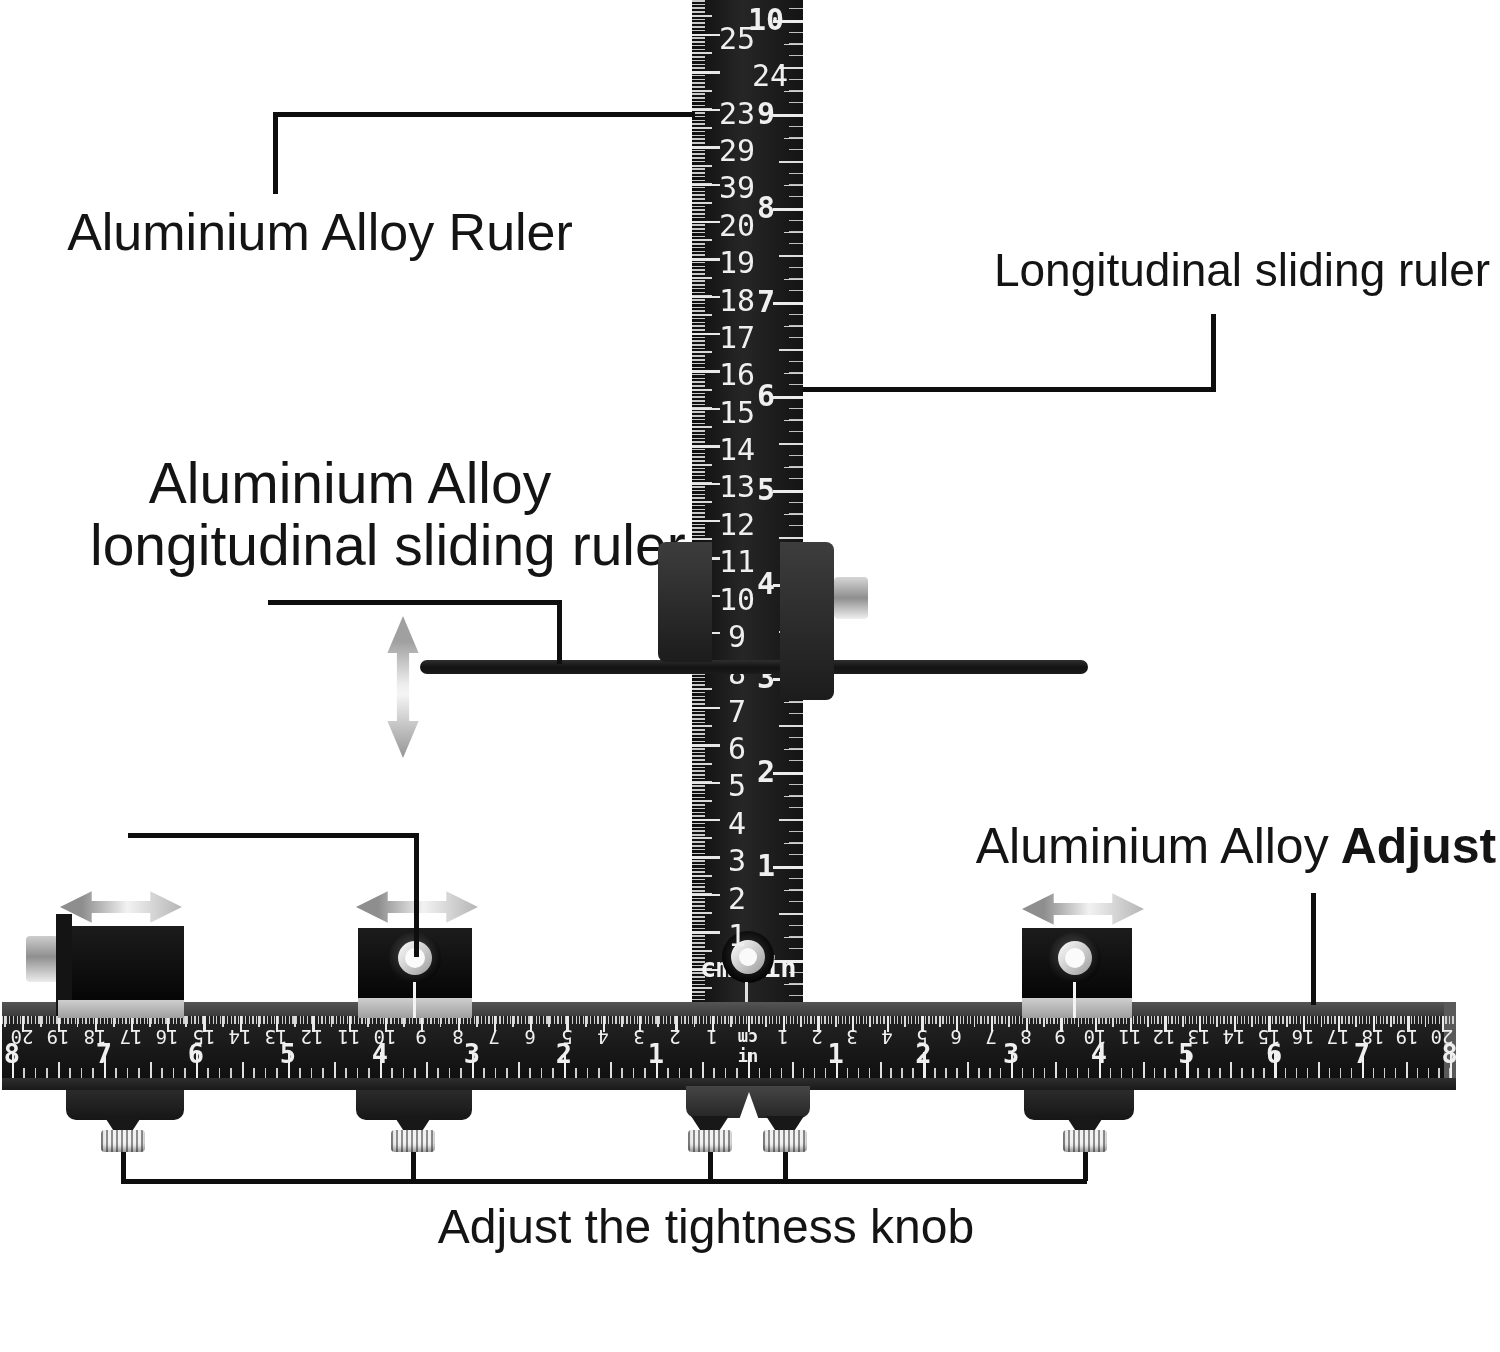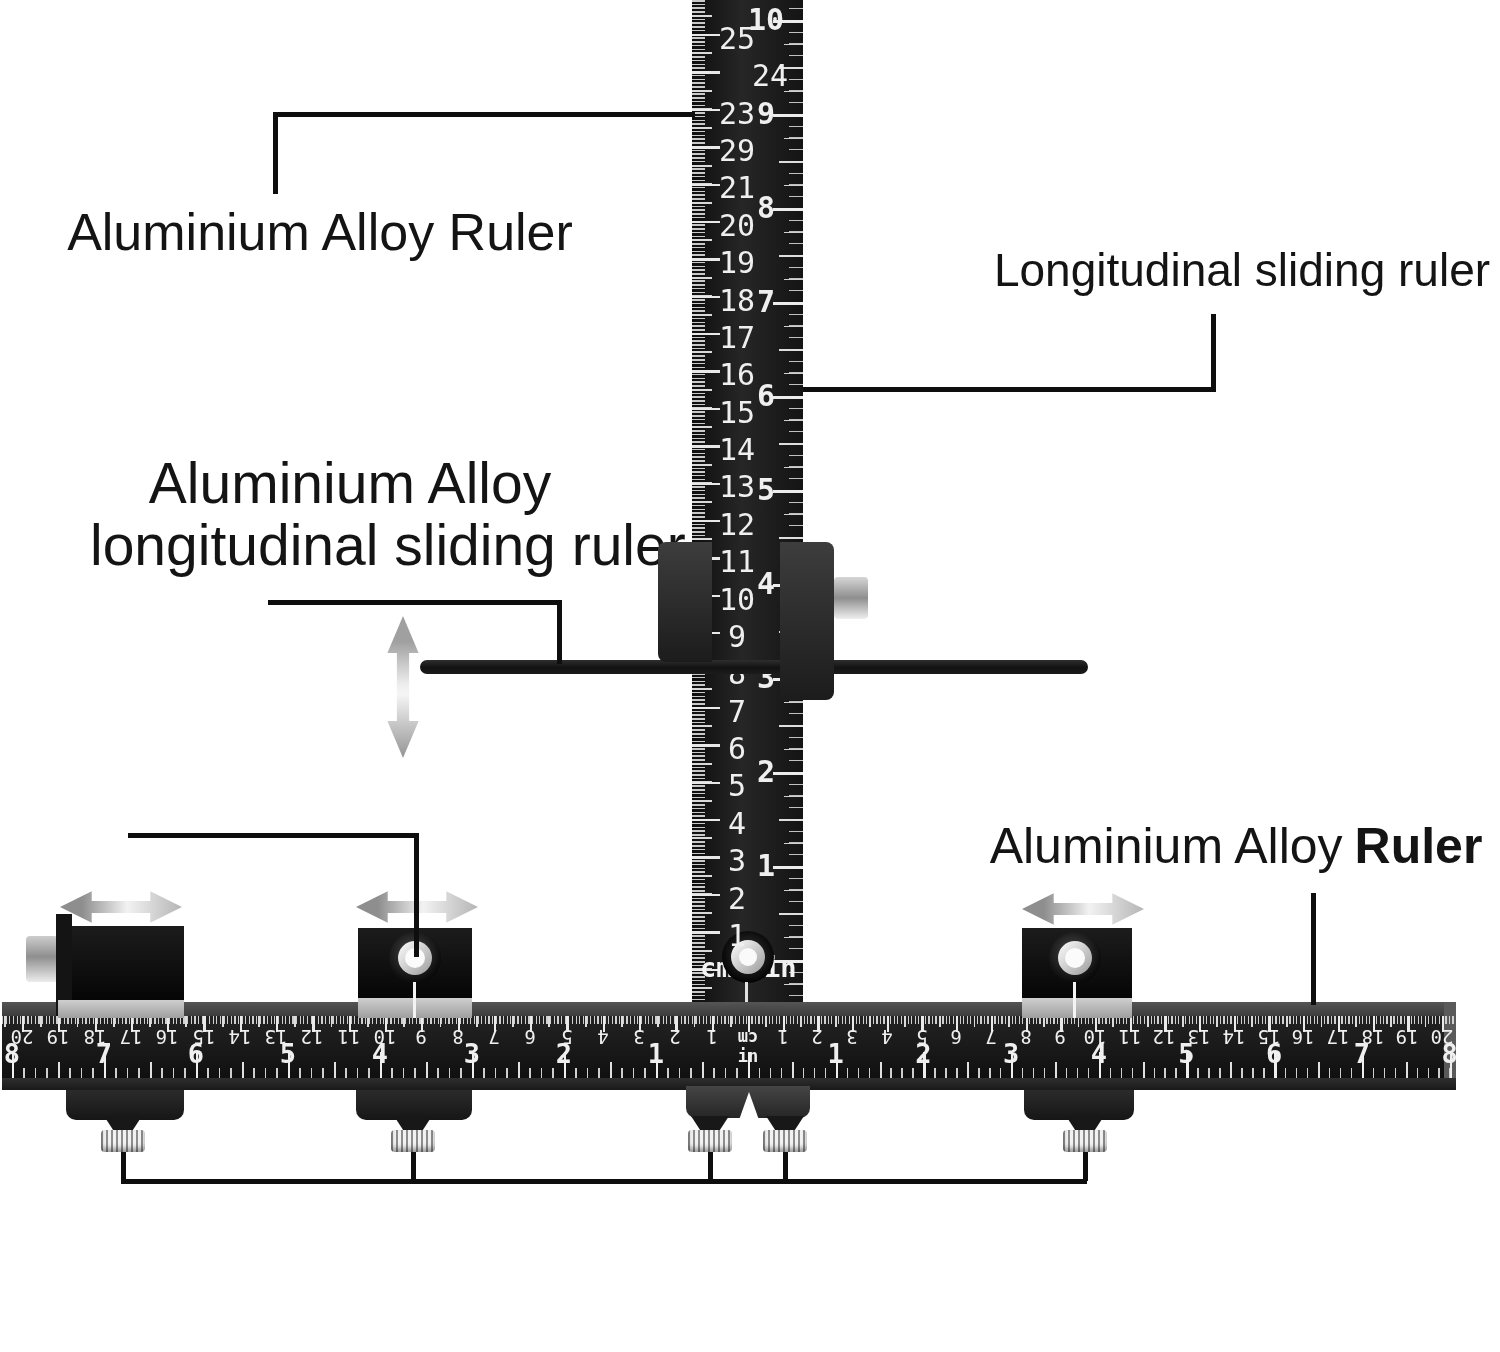--- a/index.html
+++ b/index.html
@@ -141,22 +141,23 @@
 
 <div id="stage">
 
   <div class="lbl" id="lbl-top-left">Aluminium Alloy Ruler</div>
   <div class="lbl" id="lbl-long-slide">Longitudinal sliding ruler</div>
   <div class="lbl" id="lbl-alloy">
     <div>Aluminium Alloy</div>
     <div>longitudinal sliding ruler</div>
   </div>
   <div class="lbl" id="lbl-right-ruler">
-    <span>Aluminium Alloy</span><span class="bold">Ruler</span>
+    <span>Aluminium Alloy</span><span class="bold">Adjust</span>
   </div>
+  <div class="lbl" id="lbl-bottom">Adjust the tightness knob</div>
 
   <div class="cline" style="left:273px;top:112px;width:422px;height:5px;"></div>
   <div class="cline" style="left:273px;top:112px;width:5px;height:82px;"></div>
   <div class="cline" style="left:803px;top:387px;width:413px;height:5px;"></div>
   <div class="cline" style="left:1211px;top:314px;width:5px;height:78px;"></div>
   <div class="cline" style="left:268px;top:600px;width:294px;height:5px;"></div>
   <div class="cline" style="left:557px;top:600px;width:5px;height:64px;"></div>
   <div class="cline" style="left:128px;top:833px;width:291px;height:5px;"></div>
   <div class="cline" style="left:414px;top:833px;width:5px;height:124px;"></div>
   <div class="cline" style="left:1311px;top:893px;width:5px;height:112px;"></div>
@@ -187,21 +188,21 @@
       <span class="num vcm" style="left: 45px; top: 544.2px;">11</span>
       <span class="num vcm" style="left: 45px; top: 506.82px;">12</span>
       <span class="num vcm" style="left: 45px; top: 469.44px;">13</span>
       <span class="num vcm" style="left: 45px; top: 432.06px;">14</span>
       <span class="num vcm" style="left: 45px; top: 394.68px;">15</span>
       <span class="num vcm" style="left: 45px; top: 357.3px;">16</span>
       <span class="num vcm" style="left: 45px; top: 319.92px;">17</span>
       <span class="num vcm" style="left: 45px; top: 282.54px;">18</span>
       <span class="num vcm" style="left: 45px; top: 245.16px;">19</span>
       <span class="num vcm" style="left: 45px; top: 207.78px;">20</span>
-      <span class="num vcm" style="left: 45px; top: 170.4px;">21</span>
+      <span class="num vcm" style="left: 45px; top: 170.4px;">39</span>
       <span class="num vcm" style="left: 45px; top: 133.02px;">29</span>
       <span class="num vcm" style="left: 45px; top: 95.64px;">23</span>
       <span class="num vcm" style="left: 45px; top: 58.26px; margin-left: 13px;">24</span>
       <span class="num vcm" style="left: 45px; top: 20.88px;">25</span>
       <span class="num vin" style="left: 74px; top: 848px;">1</span>
       <span class="num vin" style="left: 74px; top: 754px;">2</span>
       <span class="num vin" style="left: 74px; top: 660px;">3</span>
       <span class="num vin" style="left: 74px; top: 566px;">4</span>
       <span class="num vin" style="left: 74px; top: 472px;">5</span>
       <span class="num vin" style="left: 74px; top: 378px;">6</span>

